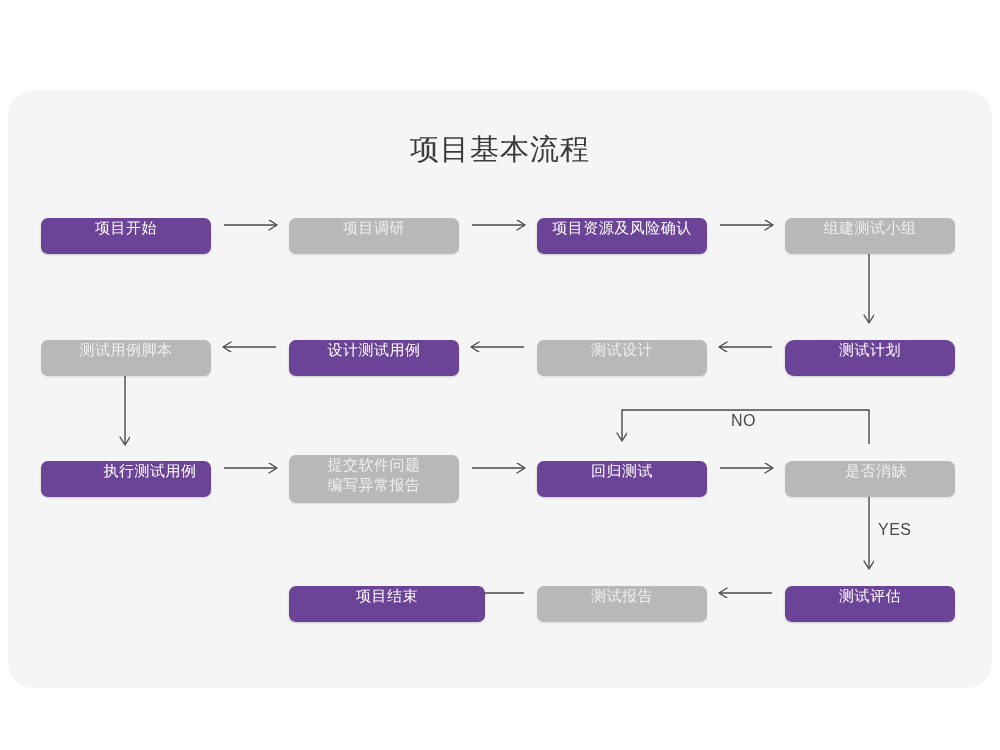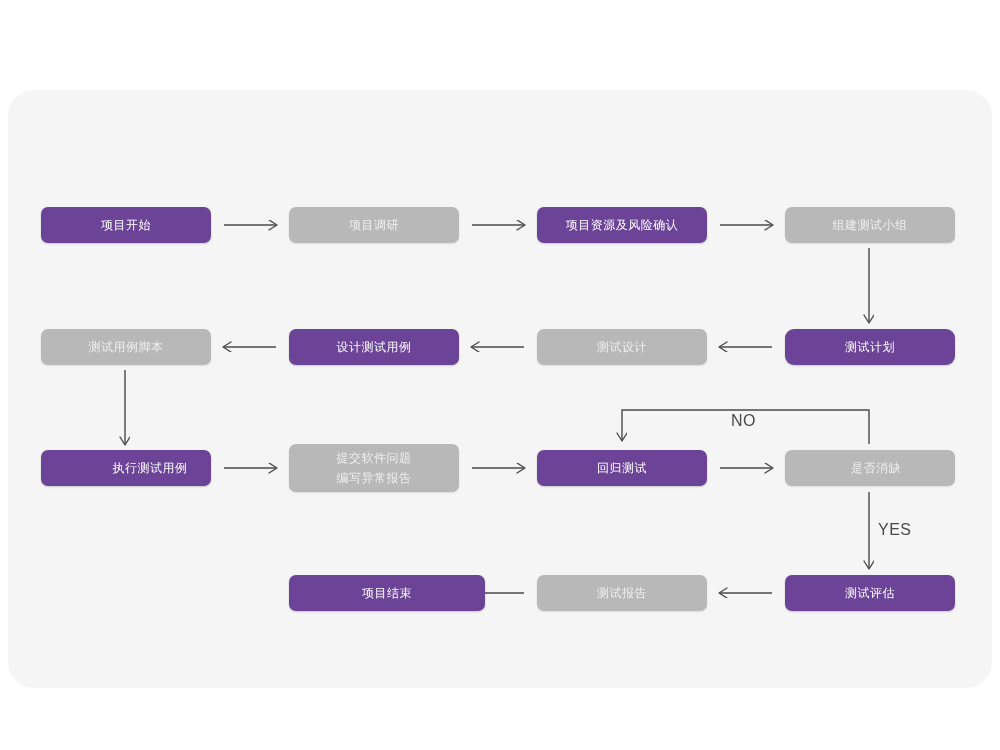--- a/index.html
+++ b/index.html
@@ -37,28 +37,29 @@
     font-size: 29px;
     color: #3b3b3b;
     letter-spacing: 1px;
     font-weight: 400;
   }
   .node {
     position: absolute;
     box-sizing: border-box;
     border-radius: 7px;
     display: flex;
-    align-items: center;
+    align-items: flex-start;
     justify-content: center;
     text-align: center;
-    font-size: 12px;
+    font-size: 15px;
     line-height: 20px;
     letter-spacing: 0.5px;
     color: #ffffff;
     user-select: none;
+    margin-top: 11px;
   }
   .node.purple {
     background: #6b4397;
     box-shadow: 0 1px 2px rgba(0,0,0,0.18);
   }
   .node.gray {
     background: #b8b8b8;
     color: #efefef;
     box-shadow: 0 1px 2px rgba(0,0,0,0.10);
   }
@@ -80,20 +81,21 @@
     letter-spacing: 0.5px;
   }
 </style>
 </head>
 <body>
 
 <div id="stage">
 
   <div id="card"></div>
 
+  <div id="diagram-title">项目基本流程</div>
 
   <svg class="connectors" viewBox="0 0 1000 750">
     <defs>
       <marker id="ah" markerWidth="12" markerHeight="12" refX="9" refY="5" orient="auto" markerUnits="userSpaceOnUse">
         <path d="M2,0 L10,5 L2,10" fill="none" stroke="#4a4a4a" stroke-width="1.4" stroke-linecap="round" stroke-linejoin="round"></path>
       </marker>
     </defs>
 
     <line x1="224" y1="225" x2="276" y2="225" stroke="#4a4a4a" stroke-width="1.4" marker-end="url(#ah)"></line>
     <line x1="472" y1="225" x2="524" y2="225" stroke="#4a4a4a" stroke-width="1.4" marker-end="url(#ah)"></line>

